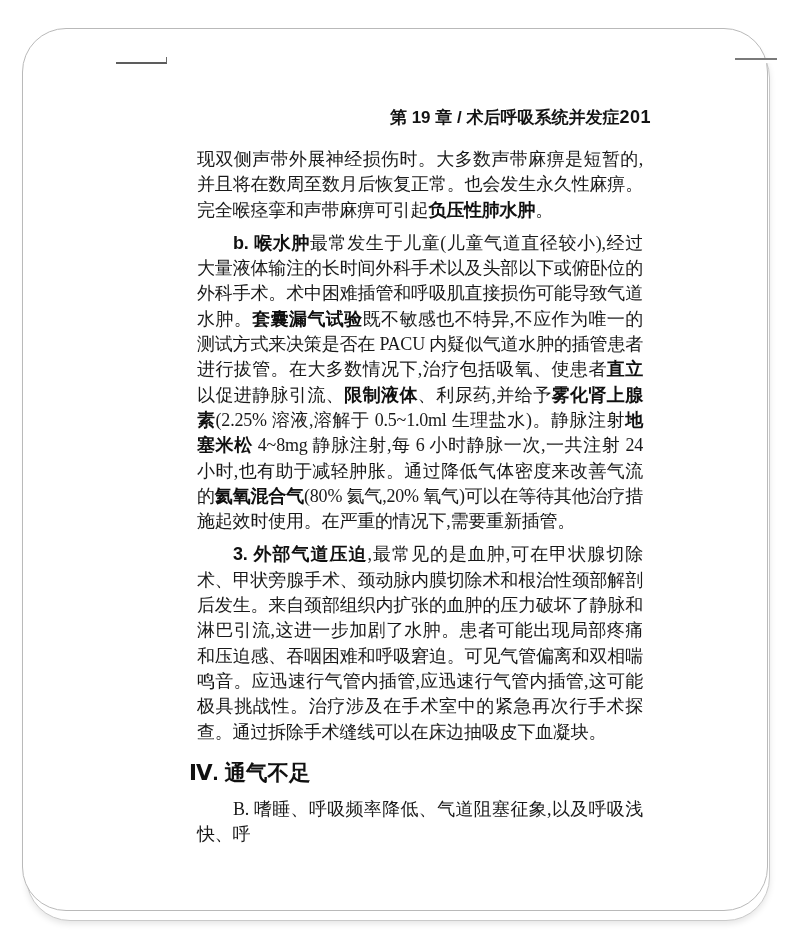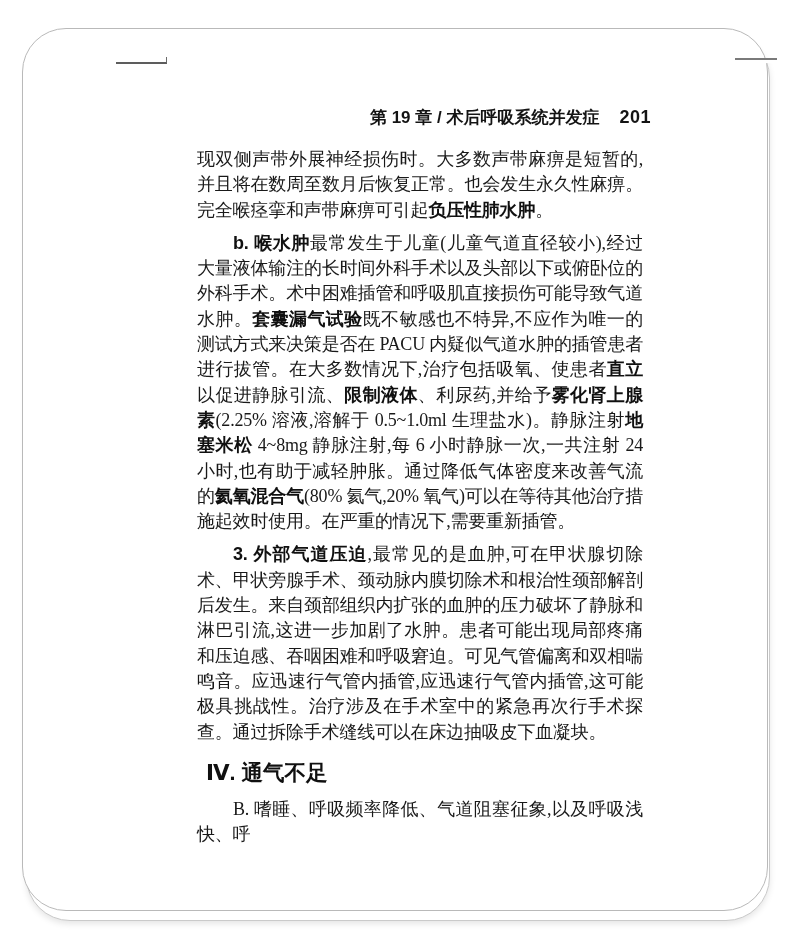--- a/index.html
+++ b/index.html
@@ -13,28 +13,28 @@
   .page{position:absolute;left:22px;top:28px;width:744px;height:881px;
         background:#ffffff;border:1.5px solid #b9b9b9;border-radius:44px;}
   
   .notch-left{position:absolute;left:93px;top:28px;width:50px;height:5px;
               border-right:1.5px solid #6a6a6a;border-bottom:2px solid #5d5d5d;background:#ffffff;}
   .notch-right{position:absolute;left:712px;top:29px;width:42px;height:3px;
                border-top:2.5px solid #7a7a7a;background:#ffffff;}
   .running-head{position:absolute;left:166px;top:76px;width:462px;height:24px;
                 text-align:right;font-family:"Liberation Sans","DejaVu Sans",sans-serif;
                 font-weight:bold;font-size:17px;line-height:24px;color:#141414;white-space:nowrap;}
-  .running-head .pageno{font-size:18px;margin-left:20px;letter-spacing:0.5px;}
+  .running-head .pageno{font-size:18px;letter-spacing:0.5px;}
   .page-body{position:absolute;left:166px;top:110px;width:462px;}
   .para{margin:8px;font-size:18px;line-height:25.3px;text-align:justify;
         letter-spacing:-0.2px;word-break:normal;color:#191919;}
   .para.indent{text-indent:2em;}
   .hei{font-family:"Liberation Sans","DejaVu Sans",sans-serif;font-weight:bold;color:#101010;}
   sub{font-size:0.68em;line-height:0;}
-  .section-heading{margin:14px 0 10px 17px;font-family:"Liberation Sans","DejaVu Sans",sans-serif;
+  .section-heading{margin:14px 0 10px 0;font-family:"Liberation Sans","DejaVu Sans",sans-serif;
                    font-weight:bold;font-size:21.5px;line-height:28px;color:#101010;letter-spacing:0;}
 </style>
 </head>
 <body>
 
 <div class="screen">
   <div class="page-behind"></div>
   <div class="page">
     <div class="notch-left"></div>
     <div class="notch-right"></div>

